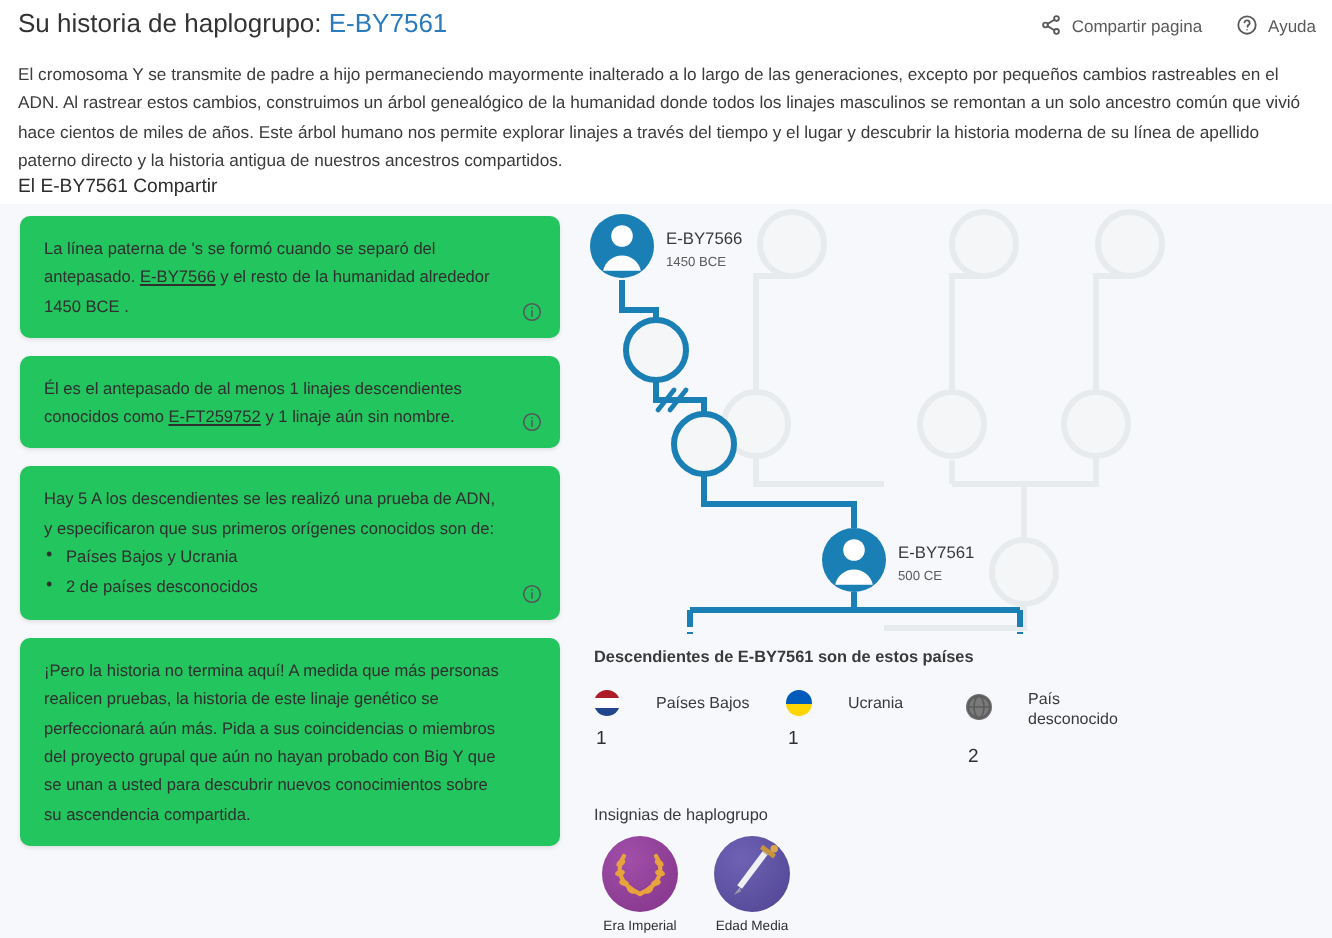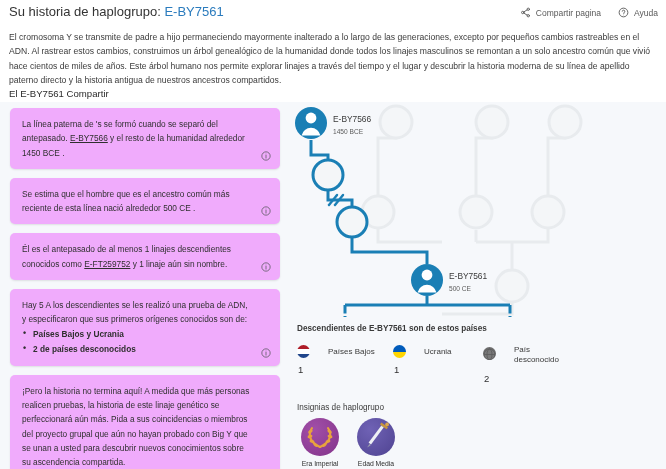--- a/index.html
+++ b/index.html
@@ -55,42 +55,42 @@
 
   
   .left-col {
     position: absolute; left: 0px; top: 102px;
     width: 290px; height: 367px;
     background: #f6f8fb;
     padding: 6px 10px 0 10px;
   }
   .card {
     position: relative;
-    background: #f0abfc;
+    background: #22c55e;
     border-radius: 5px;
     box-shadow: 0 1px 2px rgba(0,0,0,0.10);
     padding: 9px 30px 9px 12px;
     margin-bottom: 9px;
     font-size: 8.3px;
     line-height: 14.3px;
     color: #2f2f2f;
   }
   .card u, .card .lnk {
     text-decoration: underline;
     color: #2f2f2f;
   }
   .card .info-icon {
     position: absolute; right: 9px; bottom: 8px;
     width: 10px; height: 10px;
   }
   .bullets {
     margin: 0; padding: 0; list-style: none;
   }
   .bullets li {
-    position: relative; padding-left: 11px; line-height: 15px; font-weight: bold;
+    position: relative; padding-left: 11px; line-height: 15px;
   }
   .bullets li:before {
     content: "•";
     position: absolute; left: 1px; top: -1px;
     font-size: 9px; color: #2f2f2f;
   }
 
   
   .right-col {
     position: absolute; left: 290px; top: 102px;
@@ -203,30 +203,20 @@
       <span>La línea paterna de 's se formó cuando se separó del antepasado. </span><span class="lnk">E-BY7566</span><span> y el resto de la humanidad alrededor 1450 BCE .</span>
       <span class="info-icon">
         <svg width="10" height="10" viewBox="0 0 24 24" fill="none" stroke="#55555a" stroke-width="1.8">
           <circle cx="12" cy="12" r="10"></circle>
           <line x1="12" y1="10.5" x2="12" y2="17" stroke-linecap="round"></line>
           <circle cx="12" cy="7" r="1.1" fill="#55555a" stroke="none"></circle>
         </svg>
       </span>
     </div>
 
-    <div class="card">
-      <span>Se estima que el hombre que es el ancestro común más reciente de esta línea nació alrededor 500 CE .</span>
-      <span class="info-icon">
-        <svg width="10" height="10" viewBox="0 0 24 24" fill="none" stroke="#55555a" stroke-width="1.8">
-          <circle cx="12" cy="12" r="10"></circle>
-          <line x1="12" y1="10.5" x2="12" y2="17" stroke-linecap="round"></line>
-          <circle cx="12" cy="7" r="1.1" fill="#55555a" stroke="none"></circle>
-        </svg>
-      </span>
-    </div>
 
     <div class="card">
       <span>Él es el antepasado de al menos 1 linajes descendientes conocidos como </span><span class="lnk">E-FT259752</span><span> y 1 linaje aún sin nombre.</span>
       <span class="info-icon">
         <svg width="10" height="10" viewBox="0 0 24 24" fill="none" stroke="#55555a" stroke-width="1.8">
           <circle cx="12" cy="12" r="10"></circle>
           <line x1="12" y1="10.5" x2="12" y2="17" stroke-linecap="round"></line>
           <circle cx="12" cy="7" r="1.1" fill="#55555a" stroke="none"></circle>
         </svg>
       </span>

